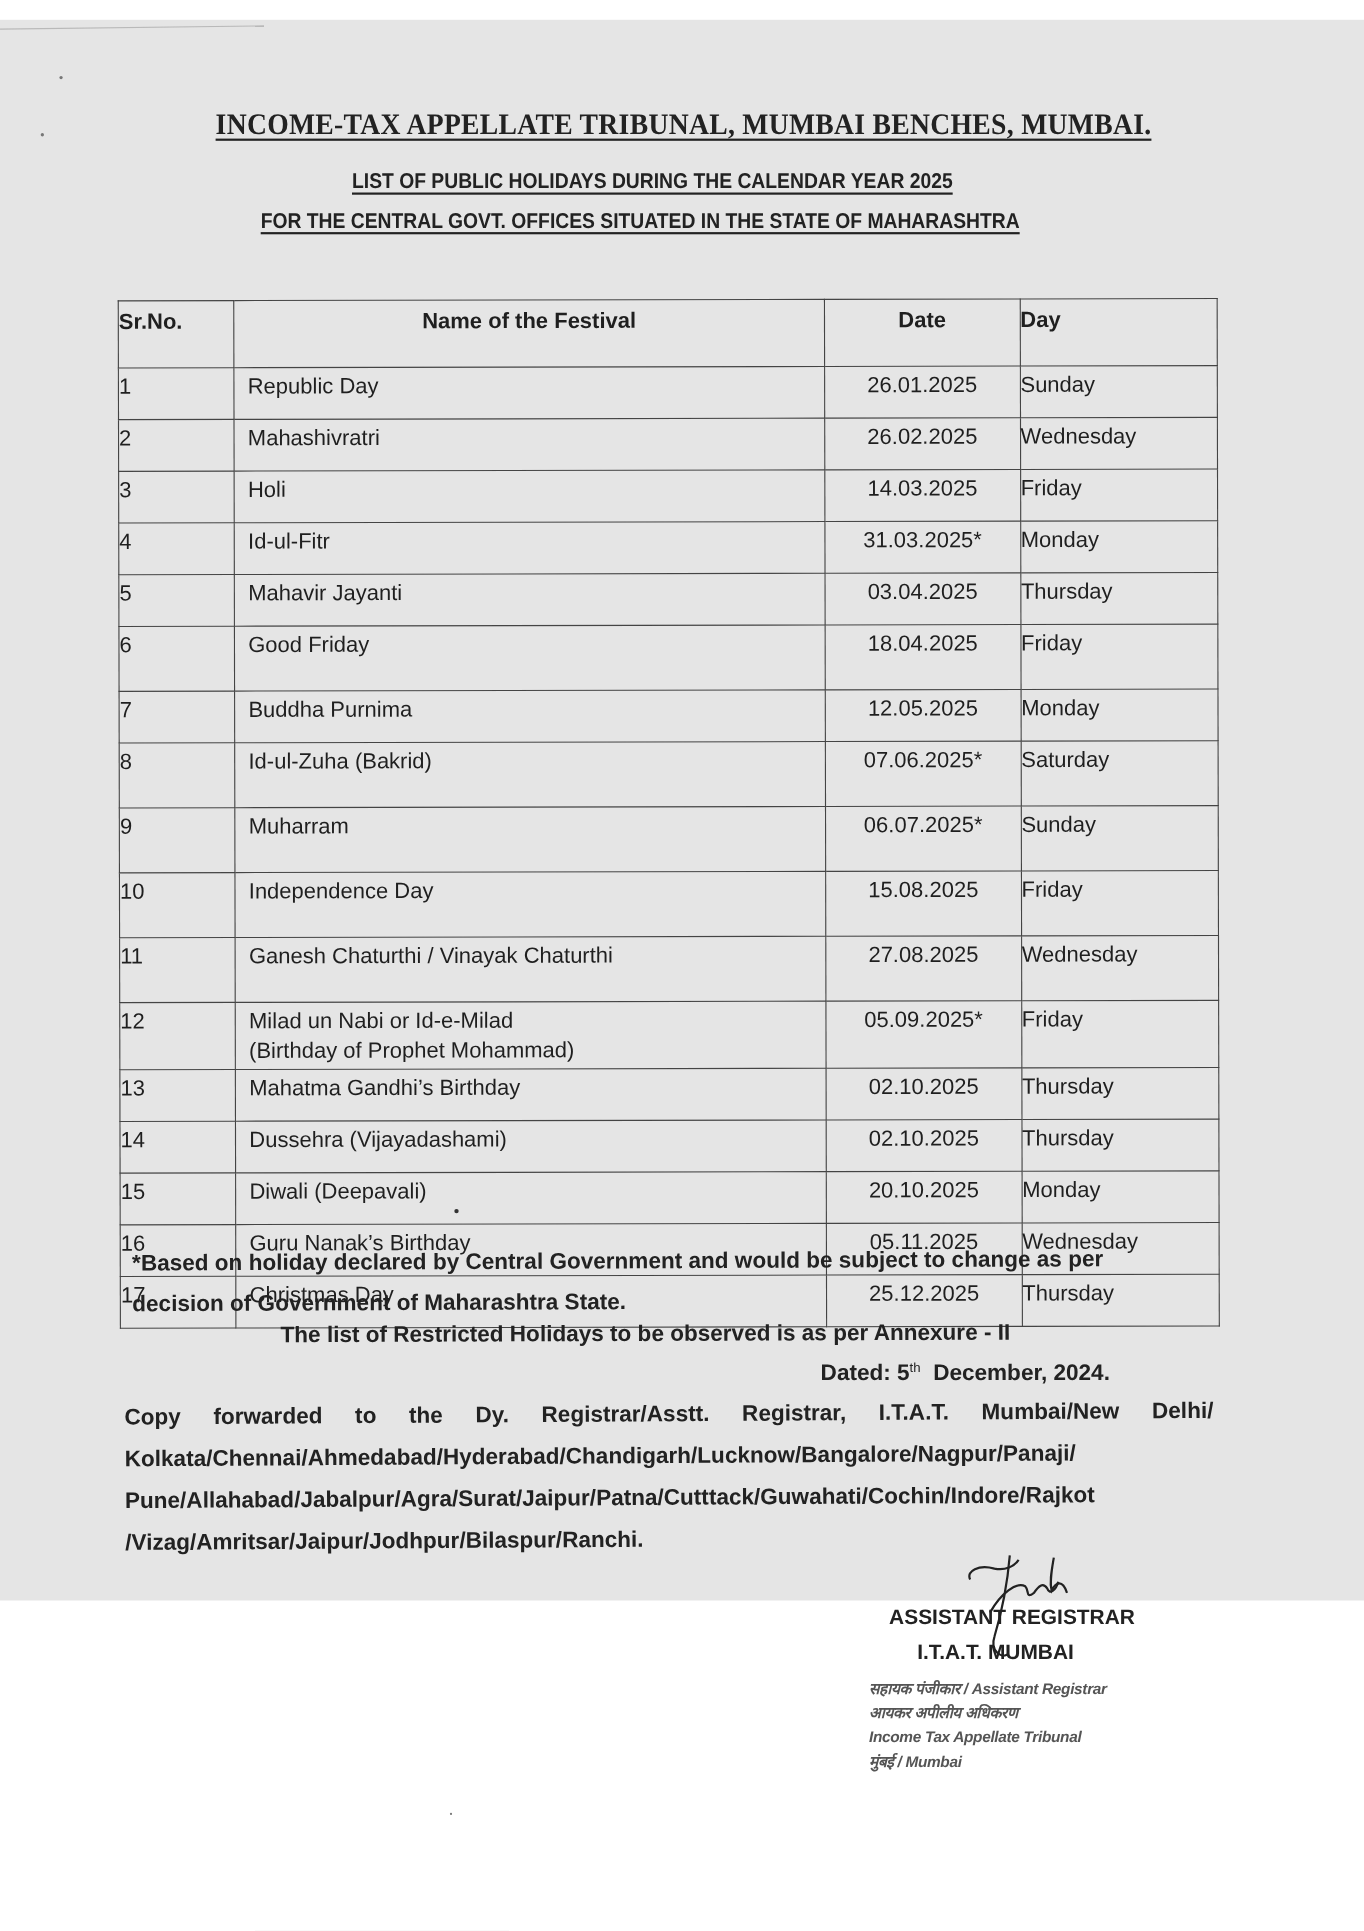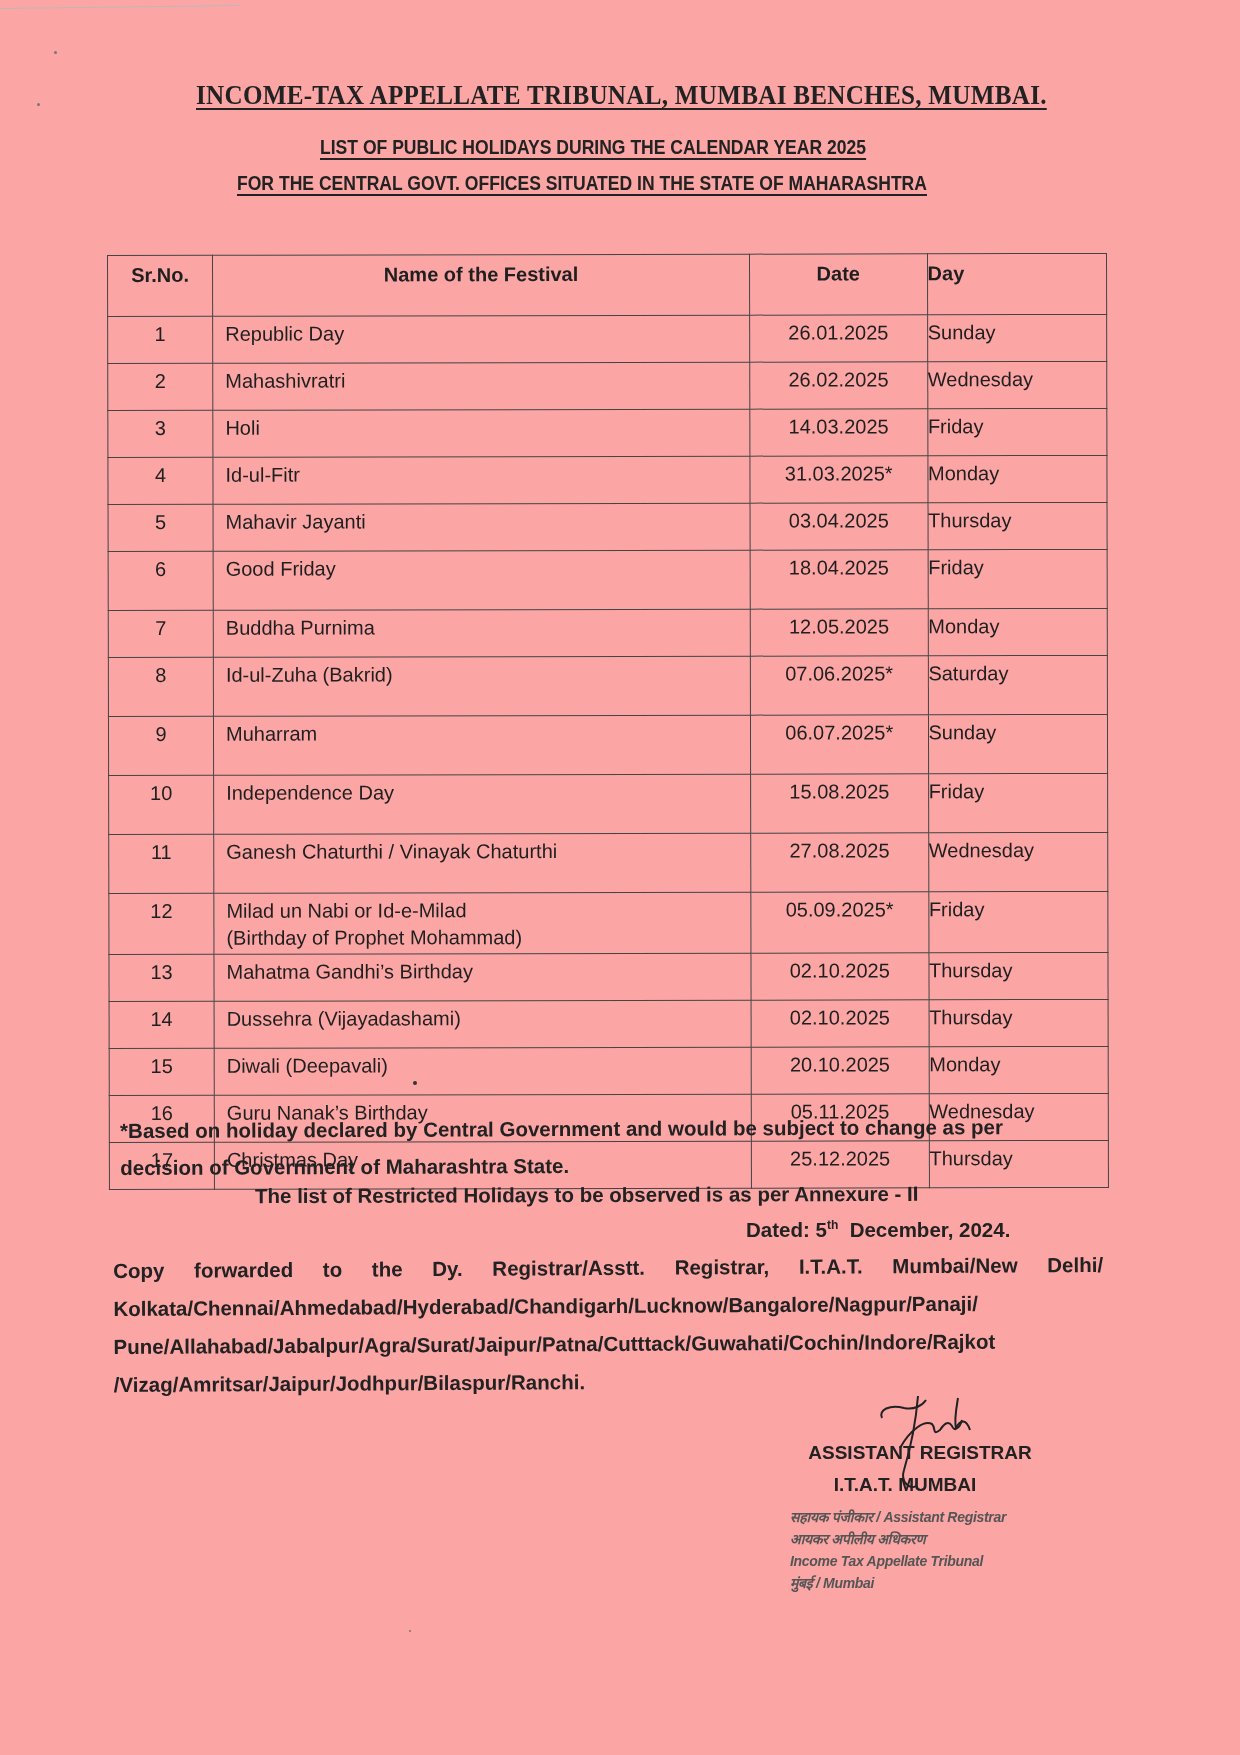--- a/index.html
+++ b/index.html
@@ -10,23 +10,23 @@
     body {
       width: 1240px;
       height: 1755px;
       position: relative;
       overflow: hidden;
       font-family: "Liberation Sans", "DejaVu Sans", sans-serif;
       color: #1c1c1c;
     }
     .page {
       position: absolute;
-      left: 0; top: 0;
-      width: 1240px; height: 1755px;
-      background: #fca5a5;
+      left: 0; top: 18px;
+      width: 1240px; height: 1437px;
+      background: #e5e5e5;
     }
     .scan-edge {
       position: absolute;
       left: 0; top: 8px;
       width: 240px; height: 1px;
       background: #b9b9b9;
       transform: rotate(-0.7deg);
       transform-origin: left top;
     }
     .speck { position: absolute; width: 3px; height: 3px; background: #777; border-radius: 50%; }
@@ -80,21 +80,21 @@
     .holiday-table th {
       height: 52px;
       font-weight: bold;
       font-size: 20px;
       padding-top: 8px;
       vertical-align: top;
     }
     .holiday-table td { height: 40px; padding-top: 6px; }
     .holiday-table tr.tall td { height: 52px; }
     .holiday-table tr.double td { height: 54px; }
-    .col-sr { width: 105px; text-align: center; }
+    .col-sr { width: 105px; text-align: left; }
     .col-name { width: 532px; text-align: left; padding-left: 12px !important; }
     .col-date { width: 178px; text-align: center; }
     .col-day { width: 180px; text-align: left; }
     .holiday-table th.col-name { text-align: center; padding-left: 0 !important; }
     .name-text { display: block; }
     .name-line2 { display: block; margin-top: 4px; }
 
     .footnote {
       position: absolute;
       left: 120px; top: 1112px;
@@ -116,21 +116,21 @@
       transform: rotate(-0.2deg);
     }
     .dated {
       position: absolute;
       left: 746px; top: 1218px;
       font-size: 20.5px;
       font-weight: bold;
       white-space: nowrap;
       color: #222;
     }
-    .dated sup { font-size: 12px; font-weight: bold; }
+    .dated sup { font-size: 12px; font-weight: normal; }
     .copy-block {
       position: absolute;
       left: 113px; top: 1252px;
       width: 990px;
       font-size: 20.5px;
       font-weight: bold;
       line-height: 38px;
       color: #222;
       text-align: justify;
       transform: rotate(-0.35deg);

